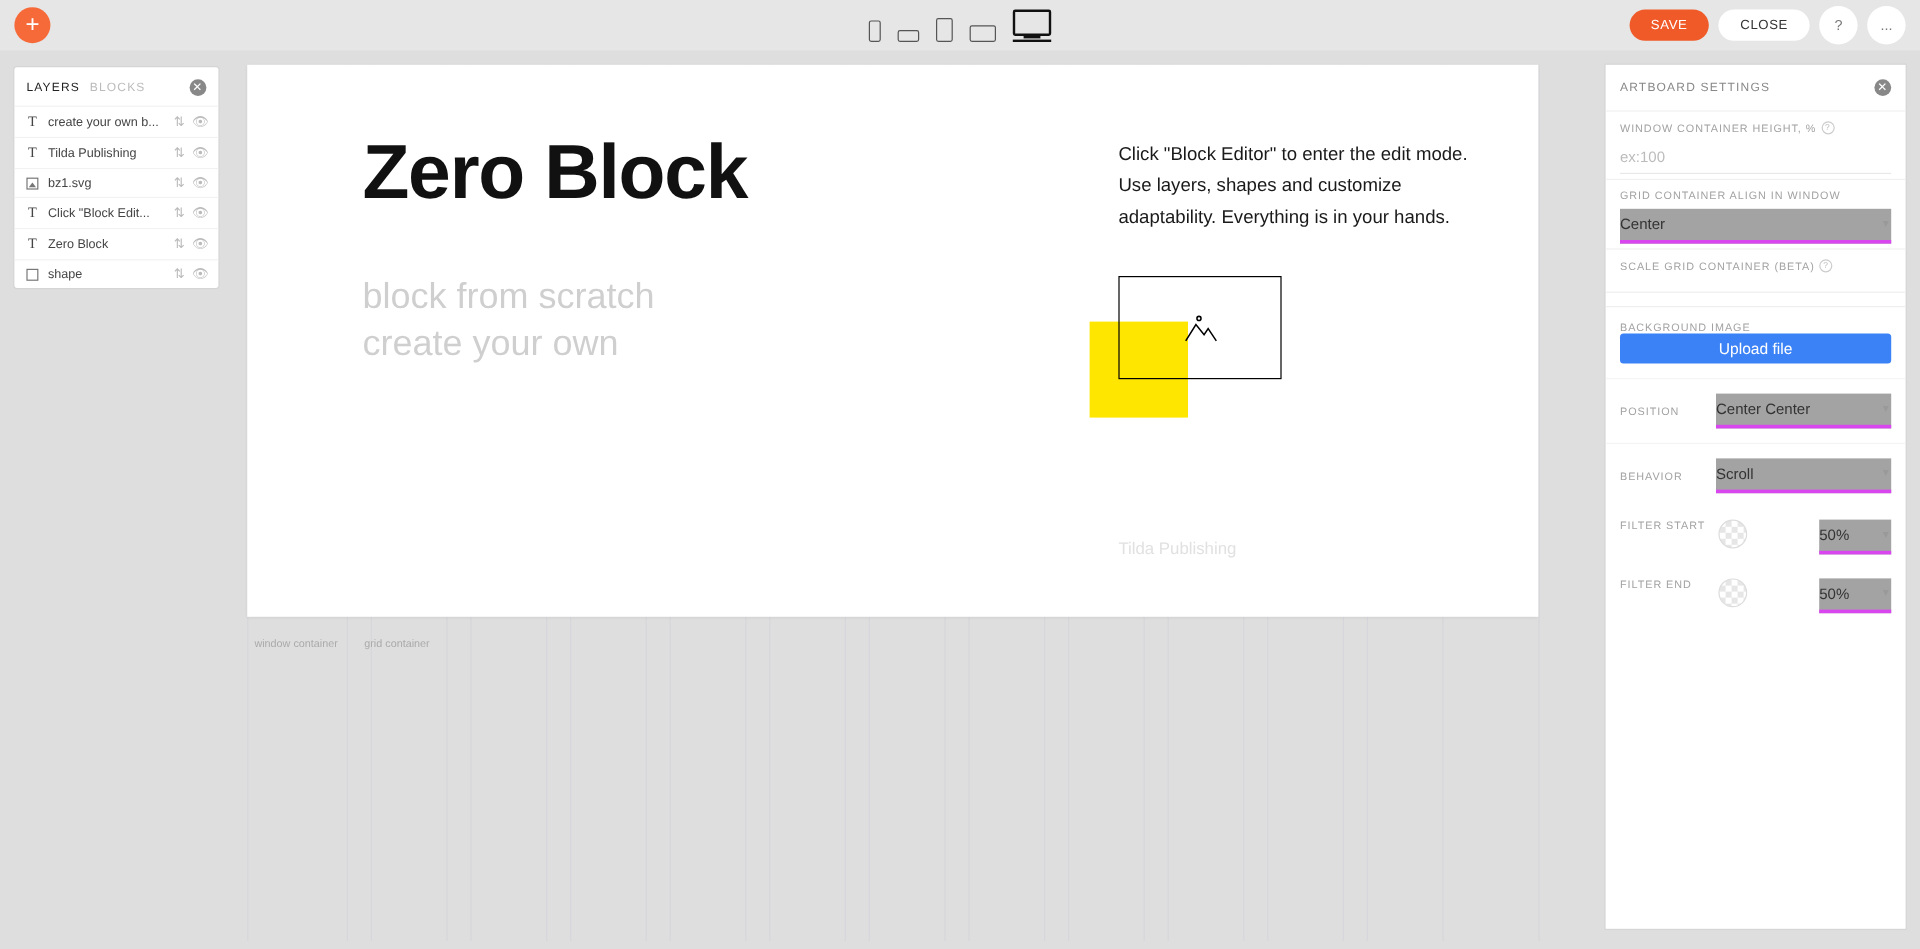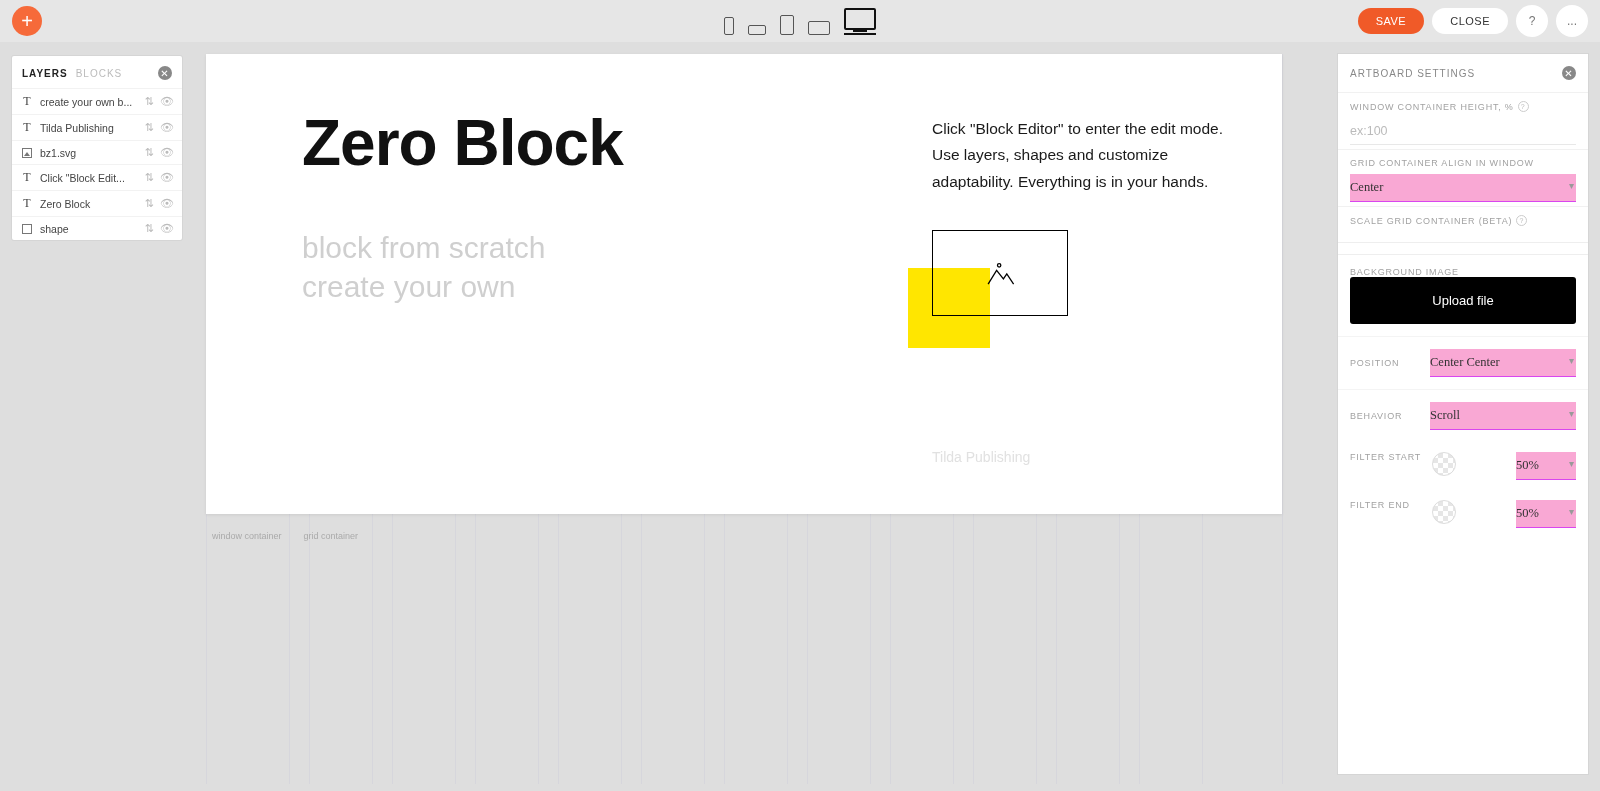--- a/index.html
+++ b/index.html
@@ -89,21 +89,21 @@
   box-shadow: 0 0 0 1px rgba(0,0,0,0.04);
 }
 .layers-header {
   display: flex;
   align-items: center;
   padding: 10px 10px 8px 10px;
   font-size: 10px;
   letter-spacing: 1px;
   color: #555;
 }
-.layers-header .tab-active { color: #222; font-weight:700; margin-right:8px;text-align:right; }
+.layers-header .tab-active { color: #222; font-weight:400; margin-right:8px;text-align:right; }
 .layers-header .tab-inactive { color: #bbb; }
 .layers-header .close-h {
   margin-left: auto;
   width: 14px; height: 14px;
   border-radius:50%;
   background:#888;
   color:#fff;
   font-size:10px;
   display:flex;align-items:center;justify-content:center;
   cursor:pointer;
@@ -241,51 +241,50 @@
   padding: 6px 0;
   font-size: 12.5px;
   color:#333;
   outline: none;
   background:#fff;
 }
 .sp-input::placeholder { color:#bbb; }
 .sp-select {
   width:100%;
   border:none;
-  border-bottom:1px solid #d946ef;
+  border-bottom:3px solid #d946ef;
   padding:6px 0;
   font-size:12.5px;
   color:#333;
-  background:#f9a8d4;
+  background:#a3a3a3;
   appearance:none;
   position:relative;
-  font-family:Liberation Serif, serif;
 }
 .sp-select-wrap { position:relative; }
 .sp-select-wrap::after {
   content:'▾';
   position:absolute;
   right:2px;top:6px;
   color:#999;
   font-size:10px;
   pointer-events:none;
 }
 .sp-row-inline {
   display:flex; align-items:center; gap:10px;
   padding: 8px 12px;
 }
 .sp-row-inline .sp-label { margin-bottom:0; flex:0 0 70px;}
 .sp-color-chip {
   font-size:11px;color:#666;
 }
 .upload-btn {
-  background:#000000;
+  background:#3b82f6;
   color:#fff;
   text-align:center;
-  padding: 16px;
+  padding: 5px;
   font-size:13px;
   border-radius:3px;
   cursor:pointer;
 }
 .sp-img-section { padding: 12px; border-top:1px solid #eee;}
 .sp-behav-row {
   display:flex;align-items:center;
   padding:12px;
   border-top:1px solid #f4f4f4;
   gap:10px;

